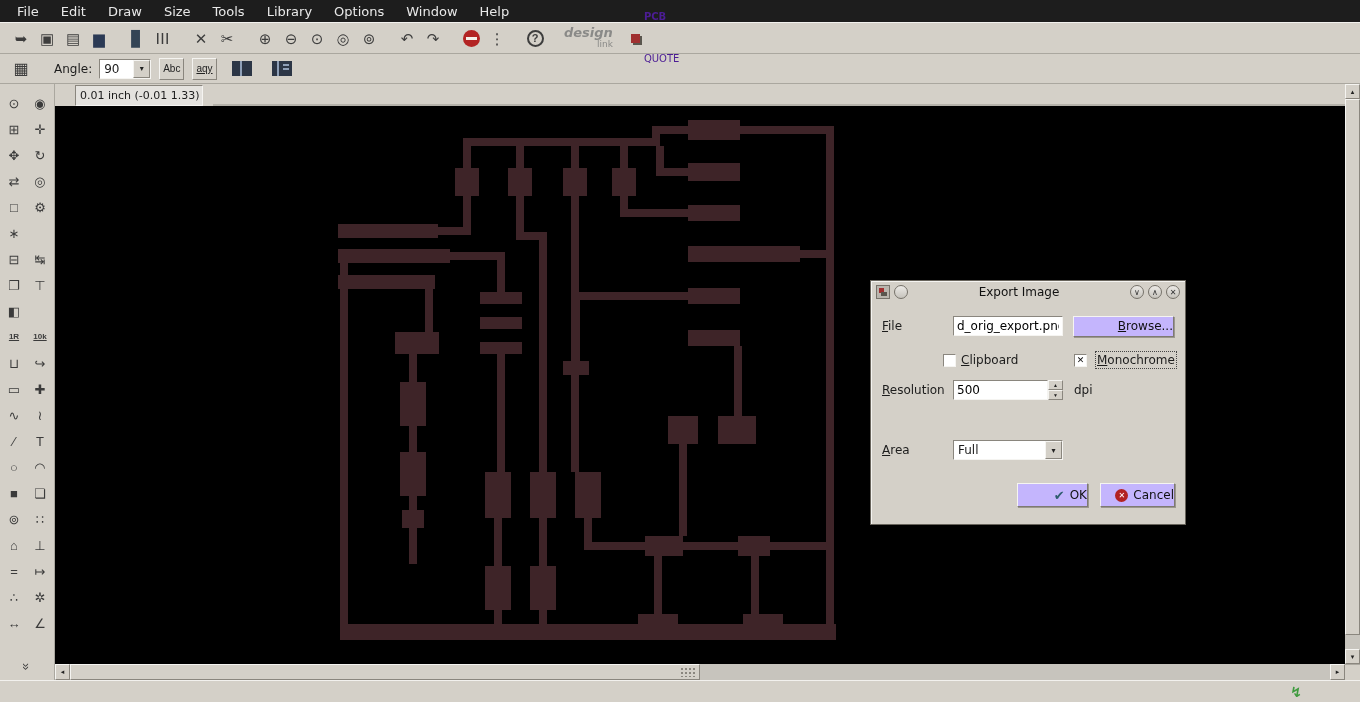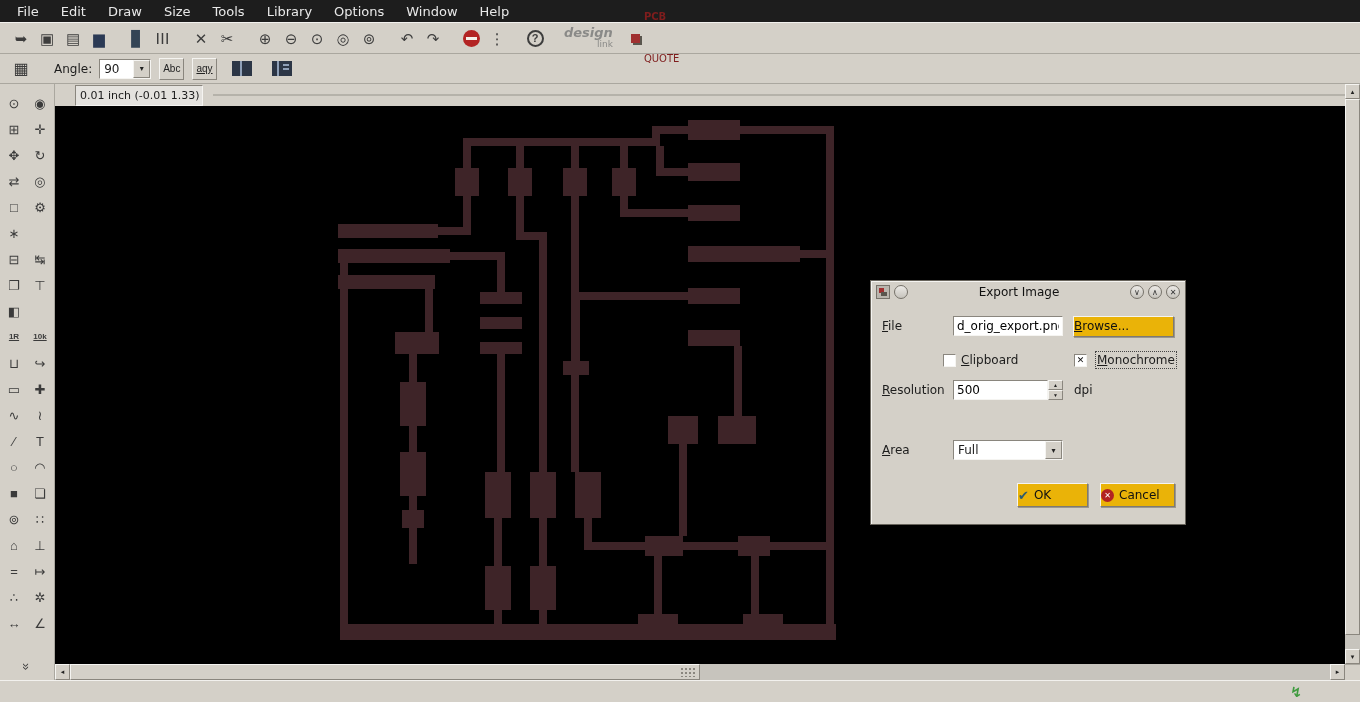--- a/index.html
+++ b/index.html
@@ -21,21 +21,21 @@
   .rot90 { transform:rotate(90deg); display:inline-block; }
   .circled { width:17px; height:17px; border:2px solid #3d3d3d; border-radius:50%;
     font-size:11px; font-weight:bold; display:flex; align-items:center; justify-content:center; }
   .no-entry { width:17px; height:17px; border-radius:50%; background:#b32424; position:relative; display:inline-block; }
   .no-entry::after { content:""; position:absolute; left:3px; right:3px; top:7px; height:3px; background:#f4f0ea; }
   .logo { margin-left:16px; display:flex; flex-direction:column; line-height:1.05; color:#8a8a88; }
   .logo .l1 { font-weight:bold; font-size:13px; font-style:italic; }
   .logo .l2 { font-size:9px; align-self:flex-end; }
   .logo2 { margin-left:18px; display:flex; align-items:center; gap:4px; }
   .quote-mark { width:9px; height:9px; background:#a03030; box-shadow:2px 2px 0 #5a564e; }
-  .logo2 .col { display:flex; flex-direction:column; line-height:1.05; color:#7f1d1d; }
+  .logo2 .col { display:flex; flex-direction:column; line-height:1.05; color:#4c1d95; }
   .logo2 .l1 { font-size:10px; font-weight:bold; }
   .logo2 .l2 { font-size:10px;margin-top:32px; }
 
   
   .toolbar2 { height:30px; background:#d4d0c8; border-bottom:1px solid #aaa79f;
     display:flex; align-items:center; padding-left:8px; gap:4px; }
   .grid-btn { width:26px; height:24px; background:none; border:none; font-size:16px; color:#3d3d3d; }
   .angle-label { margin-left:16px; margin-right:3px; }
   .combo { height:20px; background:#fff; border:1px solid; border-color:#8a867e #f5f4f1 #f5f4f1 #8a867e; display:flex; }
   .combo-value { flex:1; padding:2px 4px; font-size:12px; background:#fff; }
@@ -55,21 +55,21 @@
   .palette { width:55px; background:#d4d0c8; border-right:1px solid #aaa79f;
     padding-top:6px; display:flex; flex-direction:column; align-items:center; }
   .pal-grid { display:grid; grid-template-columns:26px 26px; }
   .pal-btn { width:26px; height:26px; background:none; border:none; display:flex; align-items:center; justify-content:center; }
   .pal-glyph { font-size:13px; color:#3b3b3b; line-height:1; }
   .pal-glyph.tiny { font-size:8px; font-weight:bold;text-decoration:underline; }
   .pal-more { margin-top:auto; margin-bottom:6px; background:none; border:none;
     font-size:13px; color:#3b3b3b; transform:rotate(90deg); }
 
   .workarea { flex:1; display:flex; flex-direction:column; }
-  .coordbar { height:22px; background:#d4d0c8; display:flex; align-items:center;padding-left:20px; }
+  .coordbar { height:22px; background:#d4d0c8; display:flex; align-items:flex-end;padding-left:20px; }
   .coord-field { width:128px; background:#e4e2de; border:1px solid; border-color:#8a867e #f5f4f1 #f5f4f1 #8a867e;
     font-size:11px; padding:3px 4px; white-space:nowrap; overflow:hidden; }
   .coord-tab { width:10px; border-right:1px solid #8a867e; background:#d4d0c8; }
   .coord-strip { flex:1; background:#e6e4e0; border:1px solid #b5b2aa; border-right:none; }
   .canvas { height:558px; background:#000; position:relative; overflow:hidden; }
 
   
   .sbtn { width:15px; height:16px; background:#d4d0c8; border:1px solid; border-color:#f5f4f1 #8a867e #8a867e #f5f4f1;
     font-size:7px; color:#222; display:flex; align-items:center; justify-content:center; padding:0; }
   .hscroll { height:16px; background:#c7c4bd; display:flex; }
@@ -102,23 +102,23 @@
   .app-mini::before { content:""; position:absolute; left:2px; top:2px; width:5px; height:5px; background:#a03030; }
   .app-mini::after { content:""; position:absolute; right:2px; bottom:2px; width:6px; height:4px; background:#5a564e; }
 
   .drow { position:absolute; left:0; right:0; height:22px; display:flex; align-items:center; }
   .dlabel { width:71px; margin-left:11px; font-size:12px; }
   .mnemonic { display:inline-block; }
   .mnemonic::first-letter { text-decoration:underline; }
   .dinput { height:20px; border:1px solid; border-color:#8a867e #f5f4f1 #f5f4f1 #8a867e;
     background:#fff; font:12px "DejaVu Sans", sans-serif; padding:0 3px; }
   .dinput:disabled, .dinput.dim { color:#9a9a9a; background:#fff; }
-  .btn { background:#eab308; border:1px solid; border-color:#f5f4f1 #7e7a72 #7e7a72 #f5f4f1;
+  .btn { background:#c4b5fd; border:1px solid; border-color:#f5f4f1 #7e7a72 #7e7a72 #f5f4f1;
     box-shadow:1px 1px 0 #9b978f; font:12px "DejaVu Sans", sans-serif; color:#111;
-    display:flex; align-items:center; justify-content:flex-start; gap:5px; }
+    display:flex; align-items:center; justify-content:flex-end; gap:5px; }
   .cb { width:13px; height:13px; background:#fff; border:1px solid; border-color:#8a867e #f5f4f1 #f5f4f1 #8a867e;
     display:flex; align-items:center; justify-content:center; font-size:9px; font-weight:bold; color:#111; }
   .cb-label { margin-left:5px; font-size:12px; }
   .focused { outline:1px dotted #444; outline-offset:1px; }
   .spin { width:15px; height:20px; display:flex; flex-direction:column; }
   .spin .sp { flex:1; background:#d4d0c8; border:1px solid; border-color:#f5f4f1 #8a867e #8a867e #f5f4f1;
     font-size:5px; line-height:1; display:flex; align-items:center; justify-content:center; padding:0; color:#222; }
   .unit { position:absolute; left:203px; font-size:12px; }
   .ok-check { color:#2e5c6e; font-size:13px; font-weight:bold; }
   .cancel-ico { width:13px; height:13px; border-radius:50%; background:#b22222; color:#fff;

